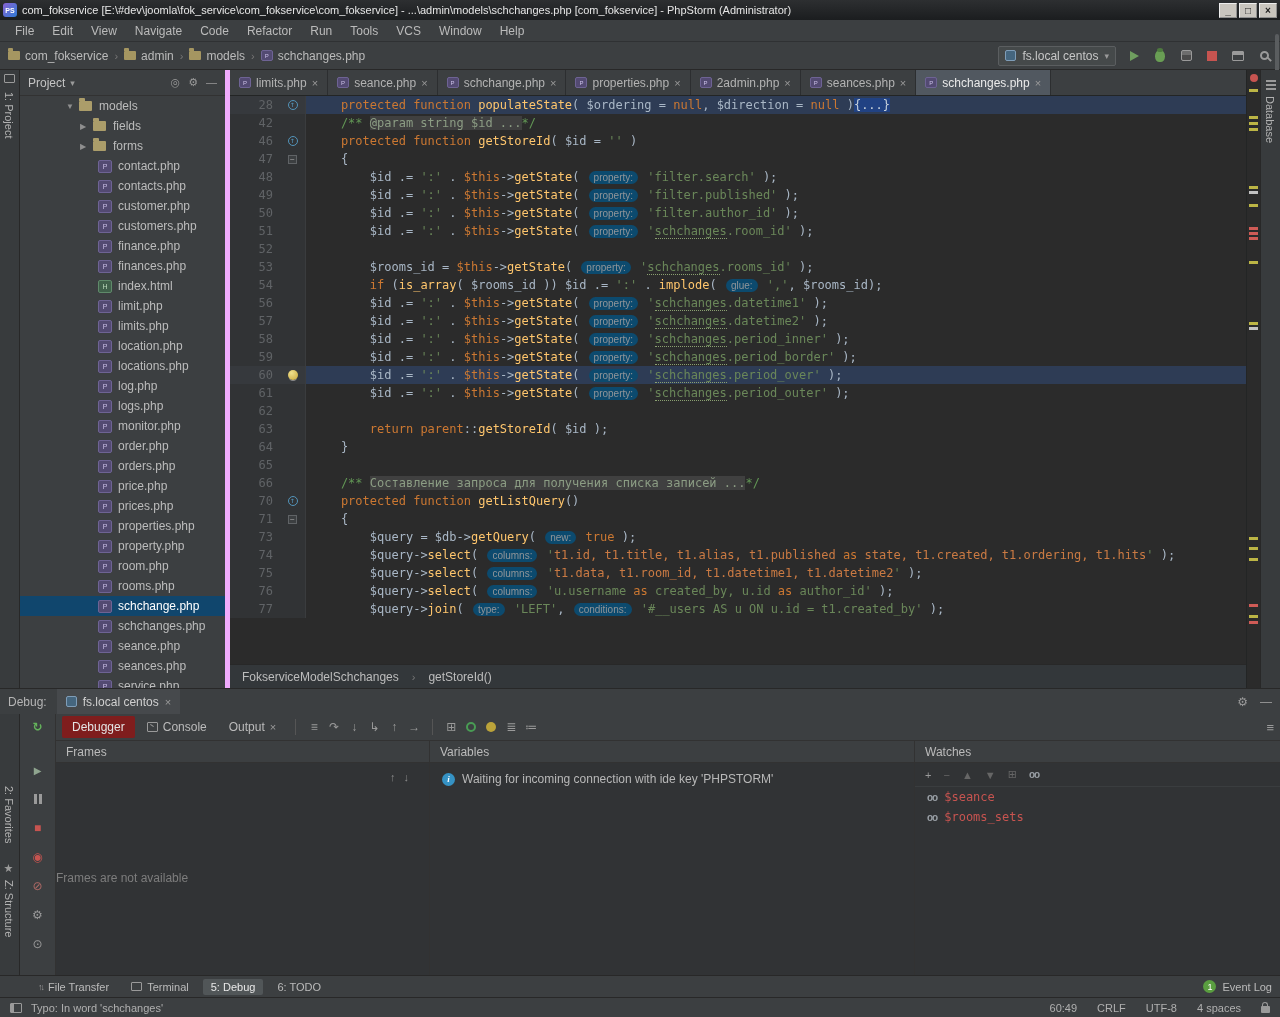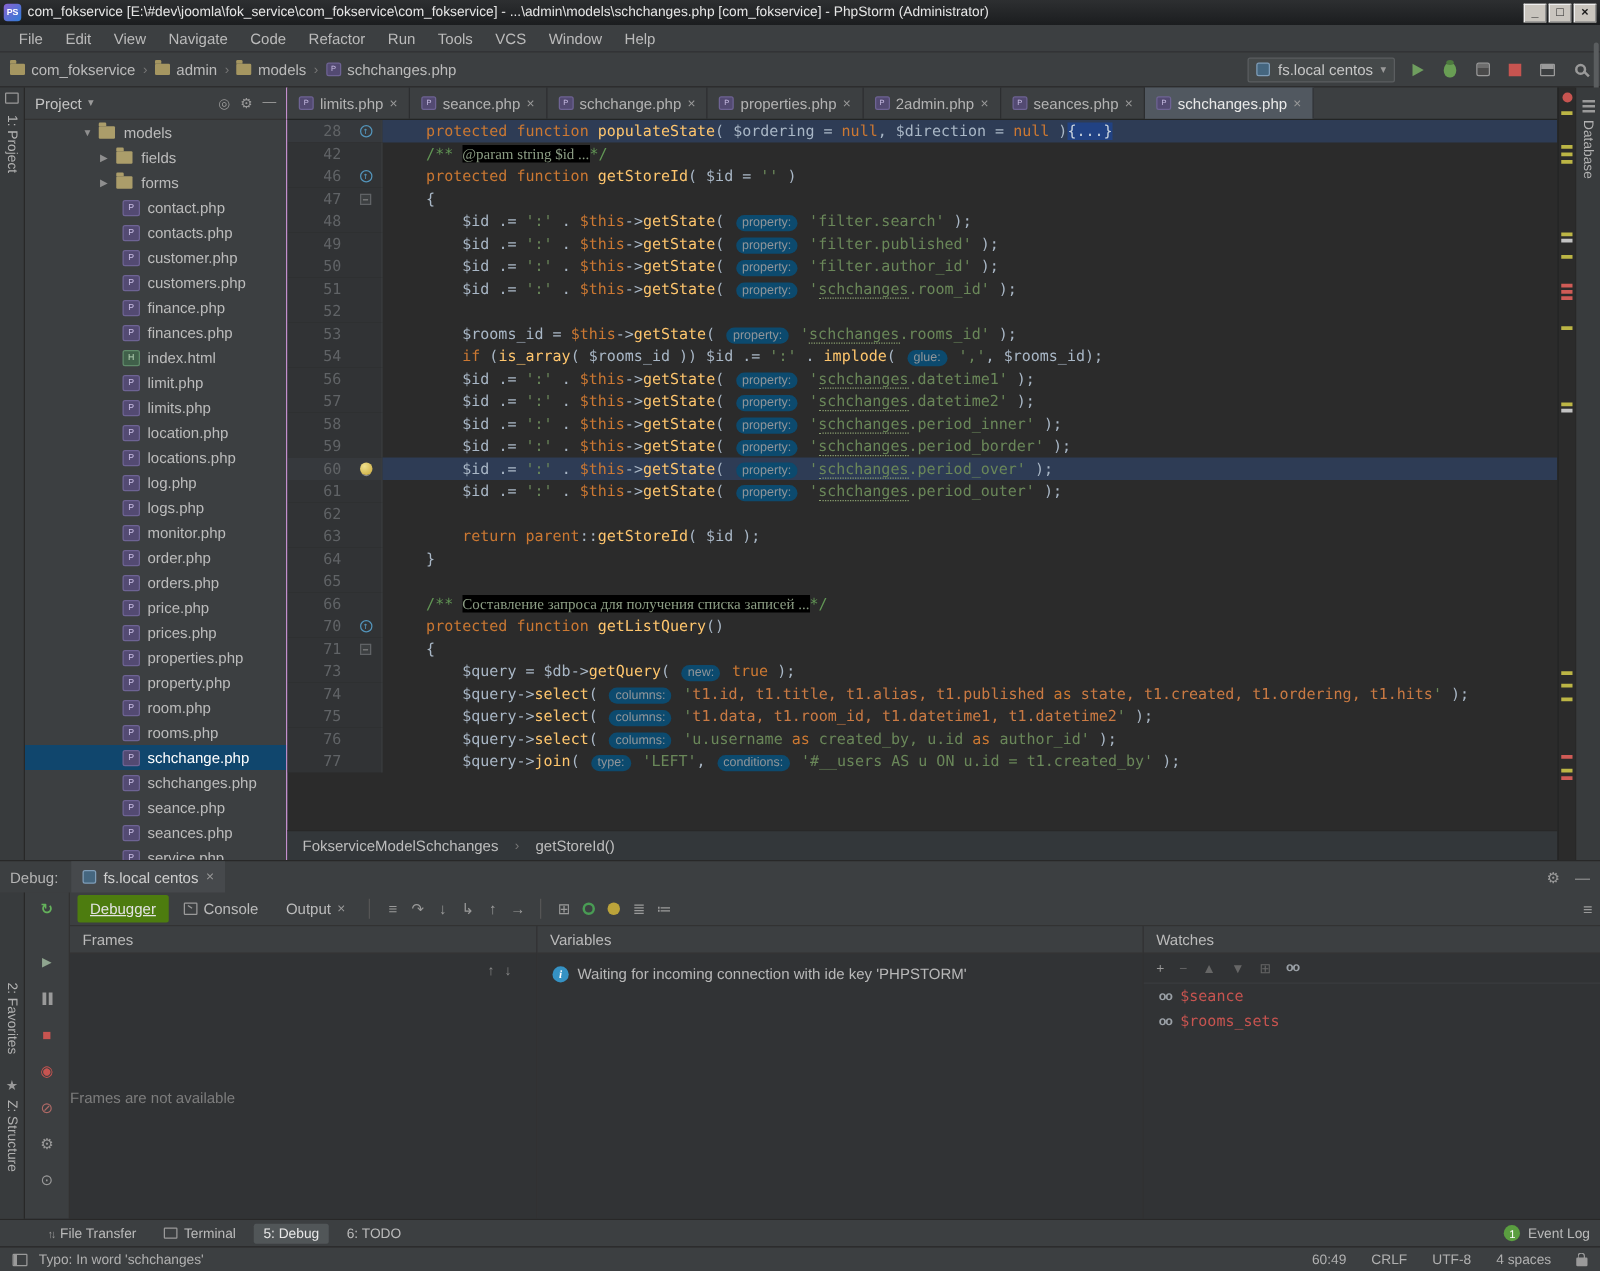--- a/index.html
+++ b/index.html
@@ -42,21 +42,21 @@
   .mag{width:9px;height:9px;border:2px solid #9a9a9a;border-radius:50%;position:relative;}
   .mag::after{content:'';position:absolute;width:6px;height:2px;background:#9a9a9a;transform:rotate(45deg);right:-5px;bottom:-2px;}
   
   .main{flex:1;display:flex;min-height:0;}
   .strip{width:20px;background:#383b3d;border-right:1px solid #282828;position:relative;flex:none;}
   .rstrip{border-right:none;border-left:1px solid #282828;}
   .vlabel{writing-mode:vertical-rl;color:#b2b2b2;font-size:11px;position:absolute;left:3px;white-space:nowrap;}
   .strip-icon{position:absolute;top:4px;left:4px;width:11px;height:9px;border:1px solid #9a9a9a;border-radius:1px;}
   .db-icon{position:absolute;top:10px;left:5px;width:10px;height:2px;background:#9a9a9a;box-shadow:0 4px 0 #9a9a9a,0 8px 0 #9a9a9a;}
   
-  .project{width:210px;background:#3c3f41;border-right:1px solid #f0abfc;display:flex;flex-direction:column;flex:none;}
+  .project{width:210px;background:#3c3f41;border-right:5px solid #f0abfc;display:flex;flex-direction:column;flex:none;}
   .project-head{height:26px;display:flex;align-items:center;gap:5px;padding:0 8px;border-bottom:1px solid #323232;color:#c5c5c5;flex:none;}
   .ph-icons{margin-left:auto;display:flex;gap:8px;color:#9a9a9a;font-size:11px;}
   .tree{flex:1;overflow:hidden;position:relative;}
   .tree-row{height:20px;display:flex;align-items:center;white-space:nowrap;color:#bcbcbc;}
   .tree-row.selected{background:#10466d;color:#fff;}
   .arrow{color:#8f8f8f;font-size:8px;width:12px;flex:none;}
   .fi{width:14px;height:13px;border-radius:2px;font-size:7px;display:flex;align-items:center;justify-content:center;flex:none;margin-right:6px;}
   .fi.php{background:#534a72;color:#cabfe6;border:1px solid #6e6394;}
   .fi.html{background:#40604a;color:#bcd9bc;border:1px solid #5f8a6a;}
   .fi.sm{width:12px;height:11px;font-size:6px;margin-right:0;}
@@ -80,21 +80,21 @@
   .bulb{width:10px;height:10px;border-radius:50%;background:radial-gradient(circle at 35% 30%,#efe08d,#c9a83a);box-shadow:0 2px 0 -1px #8a8a8a;}
   .foldm{width:9px;height:9px;border:1px solid #606366;color:#9a9a9a;font-size:8px;line-height:7px;text-align:center;background:#3c3f41;}
   .t-kw{color:#cc7832;}
   .t-pl{color:#a9b7c6;}
   .t-va{color:#a9b7c6;}
   .t-fn{color:#ffc66d;}
   .t-st{color:#6a8759;}
   .t-stu{color:#6a8759;border-bottom:1px dotted #8aa070;}
   .t-cm{color:#629755;}
   .t-sq{color:#ca7a43;}
-  .t-fold{background:#000000;color:#8c9d84;font-family:Liberation Serif, serif;}
+  .t-fold{background:#404040;color:#8c9d84;}
   .t-foldsel{background:#214283;color:#c8d2dc;}
   .t-hint{background:#0c4a6e;color:#909599;border-radius:7px;padding:0 5px;margin:0 2px;
           font-family:"Liberation Sans",sans-serif;font-size:10px;display:inline-block;line-height:13px;}
   .crumbbar{height:24px;background:#33373a;border-top:1px solid #282828;display:flex;align-items:center;
             padding:0 12px;gap:7px;color:#bdbdbd;flex:none;}
   .crumb-item{color:#bdbdbd;}
   
   .stripe{width:14px;background:#2b2b2b;border-left:1px solid #232525;position:relative;flex:none;}
   .stripe-ind{position:absolute;top:4px;left:3px;width:8px;height:8px;border-radius:50%;background:#c75450;}
   .mark{position:absolute;left:2px;right:2px;height:3px;}
@@ -116,21 +116,21 @@
   .dt-ico.rerun{color:#64b25b;font-weight:bold;margin-bottom:14px;}
   .dt-ico.resume{color:#8fa58f;font-size:10px;}
   .pause-ico{display:flex;gap:2px;align-items:center;justify-content:center;}
   .pause-ico i{width:3px;height:10px;background:#9a9a9a;display:block;}
   .dt-ico.stop{color:#c75450;}
   .dt-ico.vbp{color:#c75450;}
   .dt-ico.mbp{color:#b06a66;}
   .dright{flex:1;display:flex;flex-direction:column;min-width:0;}
   .debug-toolbar{height:27px;display:flex;align-items:center;border-bottom:1px solid #323232;padding:0 6px;gap:2px;flex:none;}
   .dtab{display:flex;align-items:center;gap:5px;padding:4px 10px;color:#bbb;border-radius:2px;}
-  .dtab.active{background:#4d7c0f;color:#e4e4e4;text-decoration:underline;}
+  .dtab.active{background:#7f1d1d;color:#e4e4e4;}
   .console-ico{width:11px;height:10px;border:1px solid #9a9a9a;border-radius:1px;position:relative;}
   .console-ico::before{content:'';position:absolute;left:2px;top:2px;width:4px;height:1px;background:#9a9a9a;transform:rotate(35deg);}
   .sep{width:1px;height:16px;background:#555;margin:0 7px;}
   .tbico{width:18px;height:18px;display:flex;align-items:center;justify-content:center;color:#9a9a9a;font-size:12px;}
   .circ-g{width:10px;height:10px;border:2px solid #499c54;border-radius:50%;}
   .circ-y{width:10px;height:10px;background:#bba33a;border-radius:50%;}
   .tb-right{margin-left:auto;color:#9a9a9a;font-size:13px;}
   .debug-panels{flex:1;display:flex;min-height:0;}
   .panel{display:flex;flex-direction:column;border-right:1px solid #323232;background:#313335;min-width:0;}
   .panel.frames{width:374px;flex:none;}

